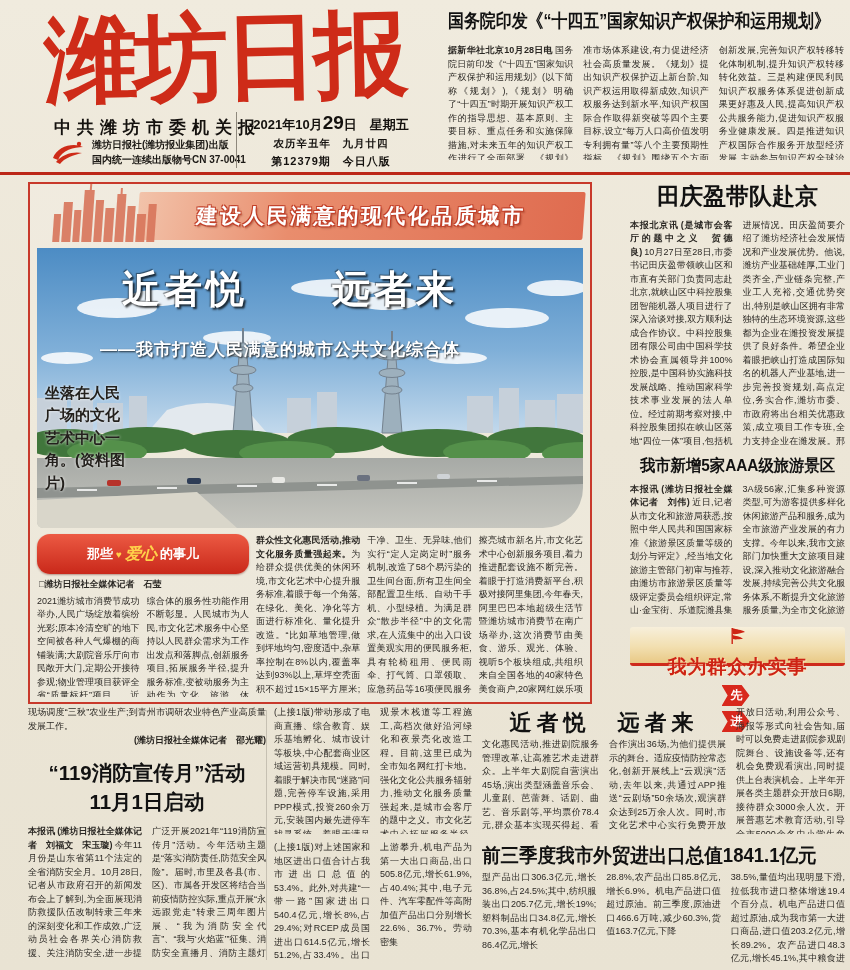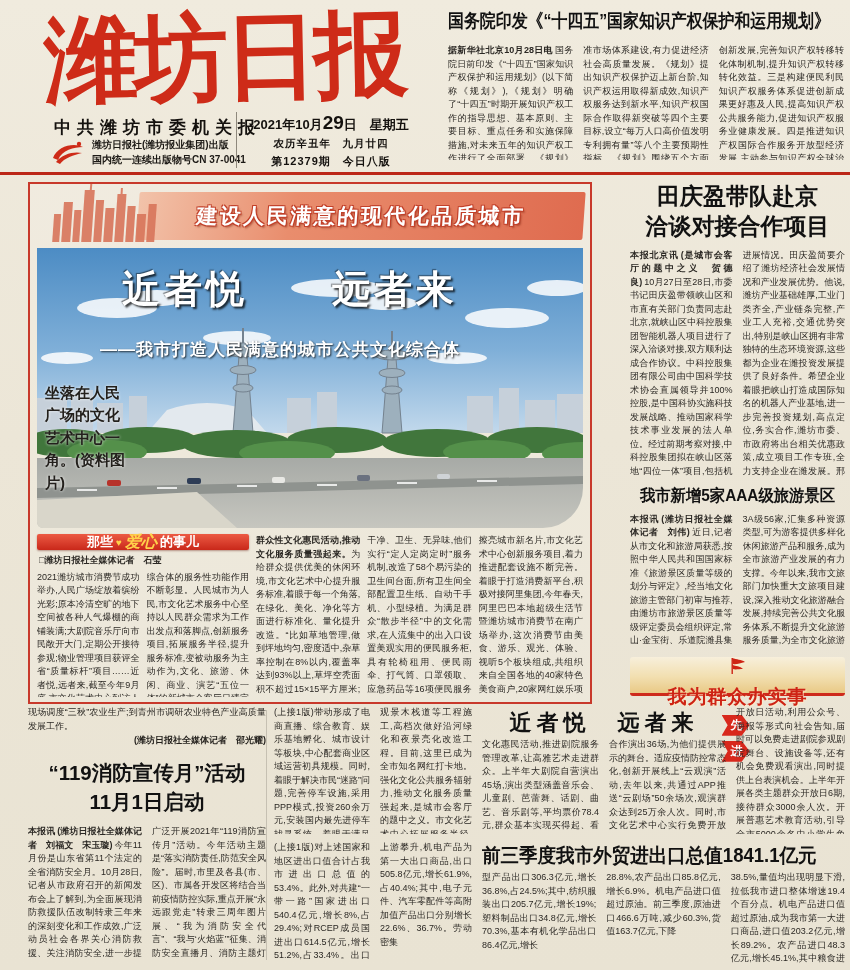--- a/index.html
+++ b/index.html
@@ -43,21 +43,21 @@
   .photo svg{display:block;}
   .photo-title{position:absolute;left:0;right:40px;top:16px;text-align:center;
                font-family:"DejaVu Serif",serif;font-weight:bold;font-size:38px;color:#fff;letter-spacing:4px;
                text-shadow:2px 2px 2px rgba(0,0,0,.75),-1px -1px 1px rgba(0,0,0,.5);}
   .photo-sub{position:absolute;left:0;right:60px;top:70px;text-align:center;font-size:17px;font-weight:bold;
              color:#fff;letter-spacing:1px;text-shadow:1px 1px 2px rgba(0,0,0,.8);margin-top:20px;}
   .photo-cap{position:absolute;left:8px;bottom:34px;width:86px;font-size:15px;font-weight:bold;line-height:1.5;
              color:#23201c;text-shadow:0 0 3px rgba(255,255,255,.9);}
   .f-cols{position:absolute;left:7px;right:7px;top:350px;bottom:5px;display:flex;gap:7px;}
   .left-wrap{width:212px;display:flex;flex-direction:column;}
-  .love-label{height:16px;border-radius:2px;background:linear-gradient(180deg,#ec5a43,#c9281a);
+  .love-label{height:40px;border-radius:13px;background:linear-gradient(180deg,#ec5a43,#c9281a);
               color:#fff;display:flex;align-items:center;justify-content:center;gap:3px;
               font-weight:bold;font-size:13px;box-shadow:0 1px 2px rgba(100,20,10,.4);}
   .love-mid{color:#ffd24a;font-size:16px;font-family:"DejaVu Serif",serif;font-style:italic;}
   .love-heart{color:#ffd24a;font-size:10px;}
   .f-byline{font-size:9px;font-weight:bold;margin:4px 0 3px 2px;}
   .left-cols{flex:1;display:flex;gap:7px;overflow:hidden;}
   .f-col{flex:1;overflow:hidden;}
   
   .sidebar{position:absolute;left:630px;top:182px;width:215px;height:518px;}
   .sb-hl1{font-size:23px;font-weight:bold;text-align:center;line-height:1.3;color:#111;}
@@ -260,21 +260,20 @@
       </div>
       <p class="f-col"><b>群众性文化惠民活动,推动文化服务质量强起来。</b><span>为给群众提供优美的休闲环境,市文化艺术中心提升服务标准,着眼于每一个角落,在绿化、美化、净化等方面进行标准化、量化提升改造。“比如草地管理,做到坪地均匀,密度适中,杂草率控制在8%以内,覆盖率达到93%以上,草坪空秃面积不超过15×15平方厘米;场馆管理要做到时时干净,处处干净……”文化艺术中心项目经理高洪立向记者介绍,为实现厕所</span></p>
       <p class="f-col">干净、卫生、无异味,他们实行“定人定岗定时”服务机制,改造了58个易污染的卫生间台面,所有卫生间全部配置卫生纸、自动干手机、小型绿植。为满足群众“散步半径”中的文化需求,在人流集中的出入口设置美观实用的便民服务柜,具有轮椅租用、便民雨伞、打气筒、口罩领取、应急药品等16项便民服务功能,为来访群众营造宾至如归的良好体验。为随时了解和解决群众需求,在园区显著位置张贴海报公布电话,24小时不打烊,市民对中心工作有投诉或意见建议随时反映。从市民可见可感的小事做起,涓滴汇海,带来的是不断跃升的群众文化获得感。</p>
       <p class="f-col">擦亮城市新名片,市文化艺术中心创新服务项目,着力推进配套设施不断完善。着眼于打造消费新平台,积极对接阿里集团,今年春天,阿里巴巴本地超级生活节暨潍坊城市消费节在南广场举办,这次消费节由美食、游乐、观光、体验、视听5个板块组成,共组织来自全国各地的40家特色美食商户,20家网红娱乐项目,100家文创项目入驻,线下活动6天时间,近38万人次参与,线下消费总额约160万元,带动线上消费约1200万元。着眼于完善服务新业态,市文化艺术中心加快商业提升步伐。目前,地下商业区域全部完成装修和招引工作,引入东方启明星、超能星球、乐高3家上市公司品牌以及晨熙电子商务、七田阳光等14家知名企业入驻;　(下转2版)</p>
     </div>
   </div>
 
   <div class="sidebar">
     <div class="sb-hl1">
       <div>田庆盈带队赴京</div>
-      <div>洽谈对接合作项目</div>
     </div>
     <div class="sb-body1 cols bt">
       <p class="col"><b class="lead">本报北京讯</b><b class="lead">(是城市会客厅的题中之义　贺德良)</b><span>10月27日至28日,市委书记田庆盈带领峡山区和市直有关部门负责同志赴北京,就峡山区中科控股集团智能机器人项目进行了深入洽谈对接,双方顺利达成合作协议。中科控股集团有限公司由中国科学技术协会直属领导并100%控股,是中国科协实施科技发展战略、推动国家科学技术事业发展的法人单位。经过前期考察对接,中科控股集团拟在峡山区落地“四位一体”项目,包括机器人产业园、机器人产业研究院、智能机器人租赁、职业机器人大赛。在双方举行的座谈会上,中科控股集团董事长邢海宁,中科控股集团副总经理吴疆,峡山区党工委书记、管委会主任张龙江分别介绍了中科控股集团情况、中科“四位一体”项目情况和项目</span></p>
       <p class="col">进展情况。田庆盈简要介绍了潍坊经济社会发展情况和产业发展优势。他说,潍坊产业基础雄厚,工业门类齐全,产业链条完整,产业工人充裕,交通优势突出,特别是峡山区拥有非常独特的生态环境资源,这些都为企业在潍投资发展提供了良好条件。希望企业着眼把峡山打造成国际知名的机器人产业基地,进一步完善投资规划,高点定位,务实合作,潍坊市委、市政府将出台相关优惠政策,成立项目工作专班,全力支持企业在潍发展。邢海宁十分看好潍坊的产业发展环境,认为潍坊发展科技产业决心大、服务优、资源优势好,希望项目能够得到潍坊市委、市政府的重视和支持,相信在双方共同努力下,双方合作一定取得圆满成功。座谈结束后,双方共同见证了中科智能机器人产业园项目签约。</p>
     </div>
     <div class="sb-hl2">我市新增5家AAA级旅游景区</div>
     <div class="sb-body2 cols bt">
       <p class="col"><b class="lead">本报讯</b><b class="lead">(潍坊日报社全媒体记者　刘伟)</b><span>近日,记者从市文化和旅游局获悉,按照中华人民共和国国家标准《旅游景区质量等级的划分与评定》,经当地文化旅游主管部门初审与推荐,由潍坊市旅游景区质量等级评定委员会组织评定,常山·金宝街、乐道院潍县集中营博物馆、潍坊莲花山农庄小镇、临朐淹子岭房车露营公园、坊茨小镇等5家景区达到国家AAA级旅游景区标准要求,确定为国家AAA级旅游景区。目前我市A级旅游景区已达95家,其中5A级2家、4A级21家、</span></p>
       <p class="col">3A级56家,汇集多种资源类型,可为游客提供多样化休闲旅游产品和服务,成为全市旅游产业发展的有力支撑。今年以来,我市文旅部门加快重大文旅项目建设,深入推动文化旅游融合发展,持续完善公共文化服务体系,不断提升文化旅游服务质量,为全市文化旅游强劲发展提供了坚强的组织保障。同时,创新形式,策划活动,充分发挥市场主体和行业协会作用,加快推进精品线路建设,推动乡村游、自驾游“热”起来,推进了旅游项目和产业的蓬勃发展。</p>
     </div>

